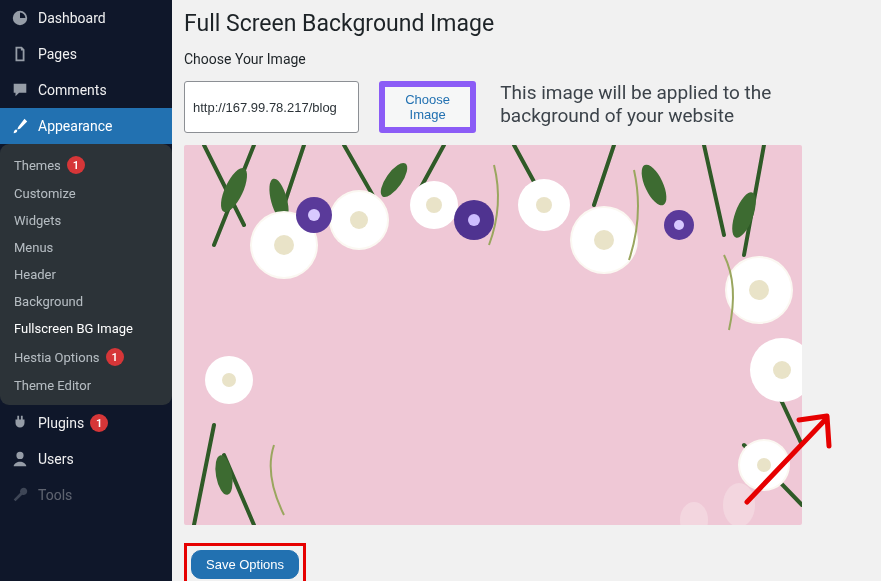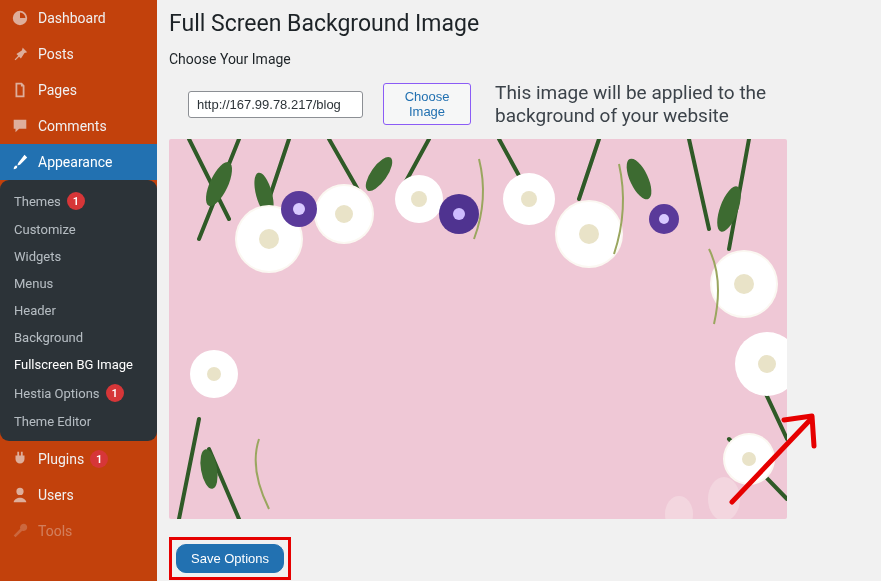--- a/index.html
+++ b/index.html
@@ -8,22 +8,22 @@
     font-size: 13px;
     color: #3c434a;
     background: #f1f1f1;
     width: 881px;
     height: 581px;
     overflow: hidden;
     display: flex;
   }
   
   .sidebar {
-    width: 157px;
-    background: #c2410c;
+    width: 172px;
+    background: #0f172a;
     color: #f0f0f1;
     flex-shrink: 0;
     height: 100%;
     overflow: hidden;
   }
   .menu-item {
     display: flex;
     align-items: center;
     padding: 8px 8px 8px 10px;
     color: #f0f0f1;
@@ -100,37 +100,35 @@
     color: #1d2327;
     margin: 0 0 14px 0;
   }
   .subhead {
     font-size: 14px;
     margin-bottom: 14px;
     color: #1d2327;
   }
   .controls-row {
     display: flex;
-    align-items: center;
     gap: 20px;
     margin-bottom: 12px;
-    margin-left: 19px;
   }
   .url-input {
     width: 175px;
     padding: 5px 8px;
     border: 1px solid #8c8f94;
     border-radius: 3px;
     background: #fff;
     font-size: 13px;
     color: #2c3338;
   }
   .choose-btn {
     padding: 5px 12px;
-    border: 1px solid #8b5cf6;
+    border: 6px solid #8b5cf6;
     background: #f6f7f7;
     color: #2271b1;
     border-radius: 3px;
     font-size: 13px;
     cursor: pointer;
   }
   .helper-text {
     font-size: 19px;
     color: #3c434a;
     margin-left: 4px;
@@ -175,28 +173,20 @@
 
   <div class="menu-item">
     <span class="icon">
       <svg width="18" height="18" viewBox="0 0 20 20" fill="currentColor">
           <path d="M10 2a8 8 0 100 16 8 8 0 000-16zm0 2a6 6 0 016 6h-6V4z"></path>
         </svg>
     </span>
     <span>Dashboard</span>
   </div>
 
-  <div class="menu-item">
-    <span class="icon">
-      <svg width="18" height="18" viewBox="0 0 20 20" fill="currentColor">
-          <path d="M12 2l6 6-3 1-4 6-2-2-4 4-1-1 4-4-2-2 6-4 1-3z"></path>
-        </svg>
-    </span>
-    <span>Posts</span>
-  </div>
 
 
   <div class="menu-item">
     <span class="icon">
       <svg width="18" height="18" viewBox="0 0 20 20" fill="currentColor">
           <path d="M5 2h7l3 3v13H5V2zm2 2v12h6V6h-2V4H7z"></path>
         </svg>
     </span>
     <span>Pages</span>
   </div>

